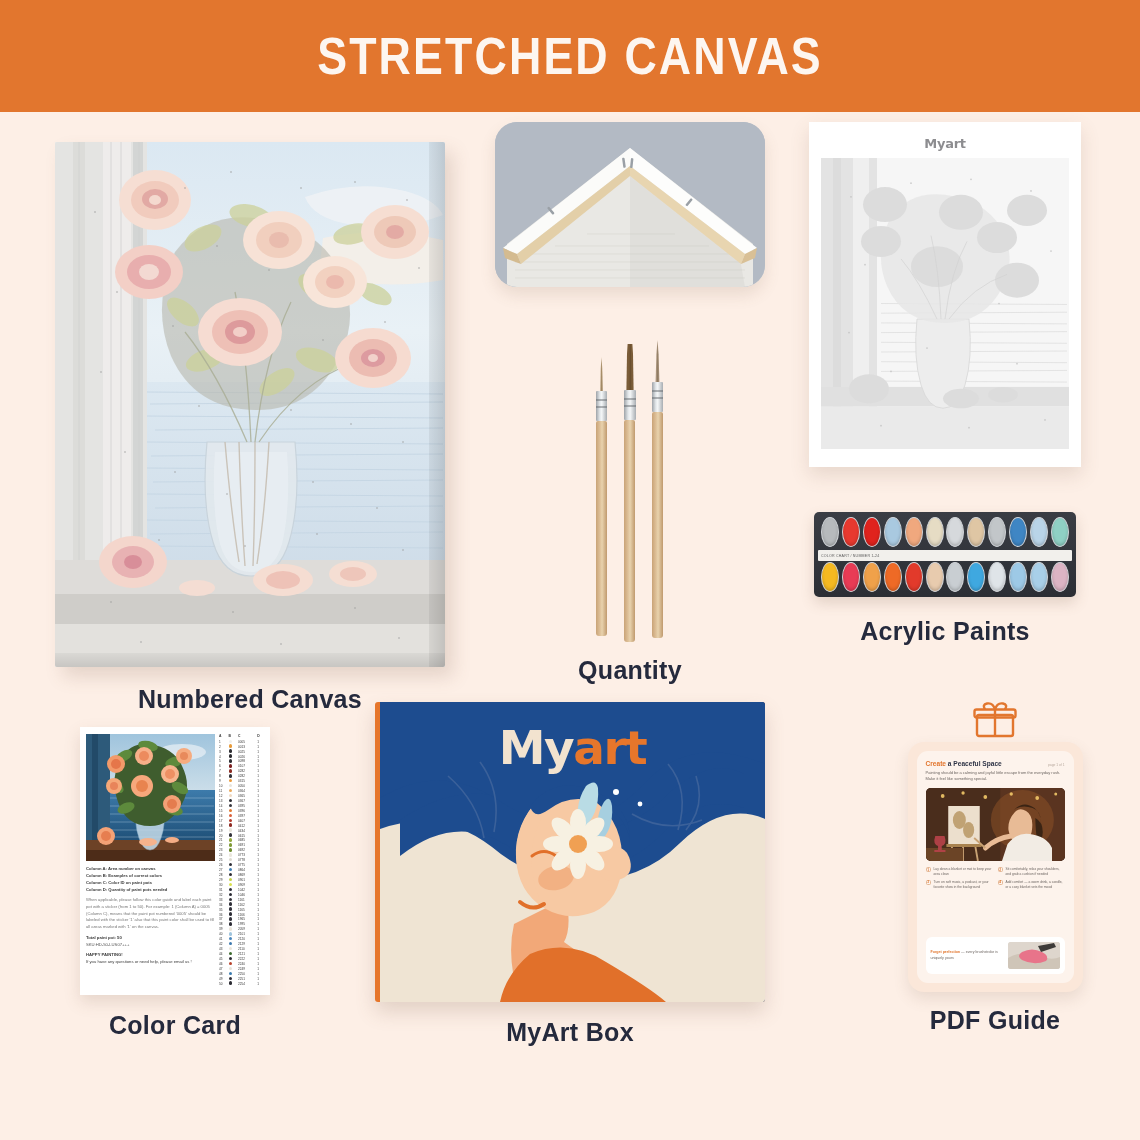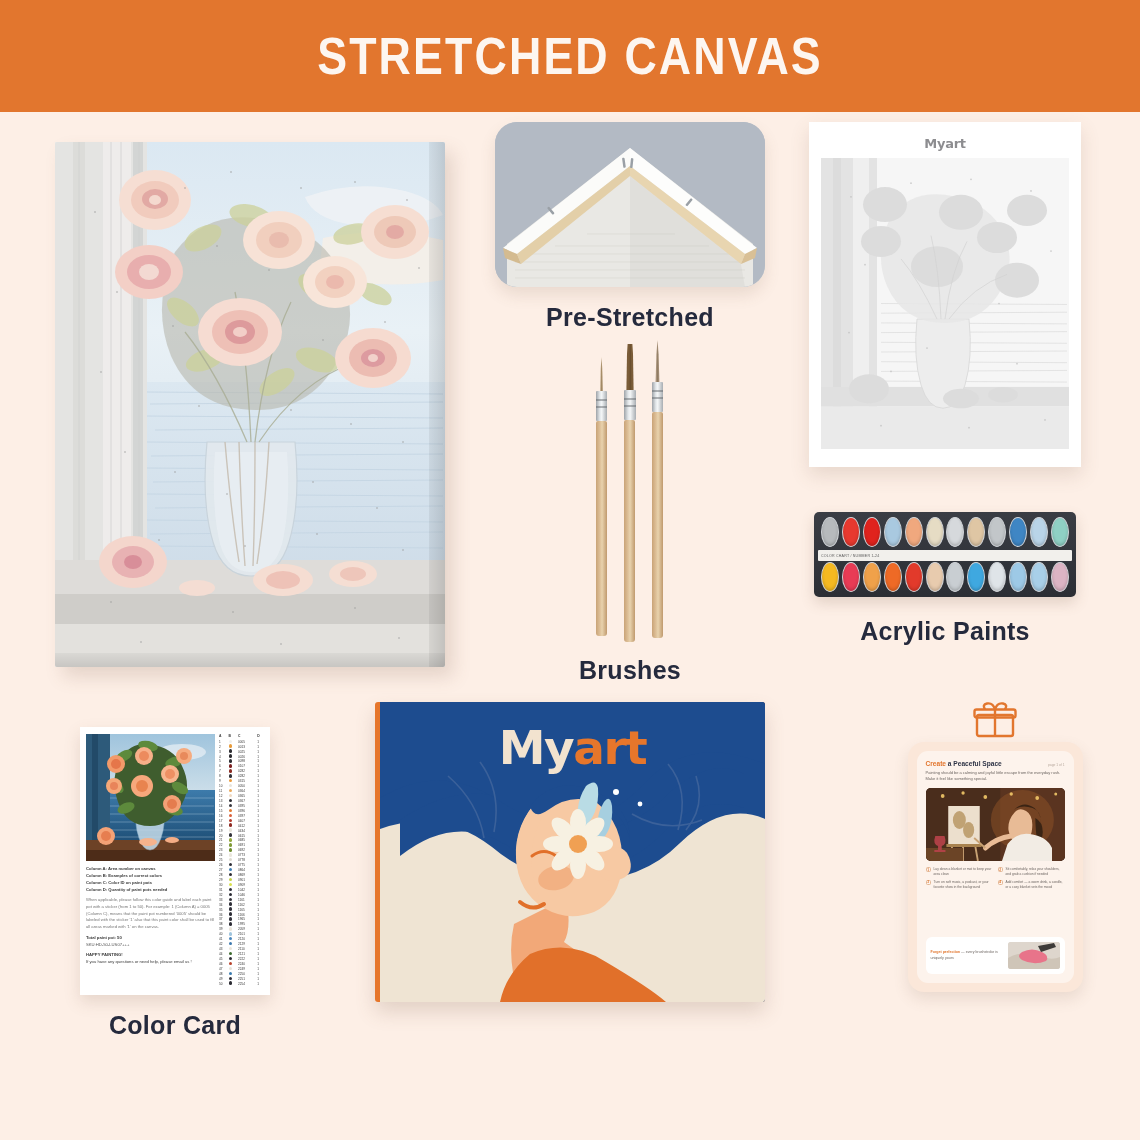--- a/index.html
+++ b/index.html
@@ -410,20 +410,21 @@
             <circle cx="178" cy="470" r="1"></circle>
             <circle cx="300" cy="466" r="1"></circle>
           <circle cx="86" cy="500" r="1"></circle>
             <circle cx="226" cy="502" r="1"></circle>
             <circle cx="344" cy="496" r="1"></circle>
         </g>
       </svg>
       <div class="canvas-edge"></div>
       <div class="canvas-edge-b"></div>
     </div>
+    <div class="item-label">Numbered Canvas</div>
   </div>
 
   <div class="cell" id="cell-stretch">
     <div class="photo-stretch">
       <svg viewBox="0 0 270 165" width="270" height="165">
         <rect width="270" height="165" fill="#b3bac4"></rect>
 
         <polygon points="135,26 258,122 258,165 12,165 12,122" fill="#e9e8e4"></polygon>
         <polygon points="135,26 258,122 258,165 12,165 12,122" fill="none"></polygon>
 
@@ -447,21 +448,20 @@
         <g fill="#9aa0a6">
           <rect x="127" y="36" width="2.5" height="10" rx="1" transform="rotate(-8 127 36)"></rect>
           <rect x="136" y="36" width="2.5" height="10" rx="1" transform="rotate(6 136 36)"></rect>
           <rect x="52" y="86" width="2.5" height="9" rx="1" transform="rotate(-40 52 86)"></rect>
           <rect x="196" y="76" width="2.5" height="9" rx="1" transform="rotate(40 196 76)"></rect>
         </g>
 
         <polygon points="135,54 246,142 250,165 135,165" fill="#000" opacity="0.035"></polygon>
       </svg>
     </div>
-    <div class="item-label">Pre-Stretched</div>
   </div>
 
   <div class="cell" id="cell-ref">
     <div class="ref-paper">
       <div class="ref-logo">Myart</div>
       <div class="ref-art">
         <svg viewBox="0 0 248 300" preserveAspectRatio="none" width="100%" height="100%">
           <rect width="248" height="300" fill="#f6f6f6"></rect>
           <rect x="0" y="0" width="56" height="268" fill="#e3e3e3"></rect>
           <rect x="12" y="0" width="8" height="268" fill="#dcdcdc"></rect>
@@ -540,21 +540,21 @@
       </div>
       <div class="brush" style="left:172px; bottom:4px;">
         <div class="handle" style="height:226px;"></div>
         <div class="ferrule" style="bottom:226px;"></div>
         <svg class="bristle" width="11" height="42" viewBox="0 0 11 42" style="bottom:256px;">
           <path d="M3.6,42 L7.4,42 L6.6,14 L5.5,0 L4.4,14 Z" fill="#a8927a"></path>
           <path d="M5.0,42 L6.4,42 L6.1,14 L5.5,2 Z" fill="#7d6a52" opacity="0.6"></path>
         </svg>
       </div>
     </div>
-    <div class="item-label">Brushes</div>
+    <div class="item-label">Quantity</div>
   </div>
 
   <div class="cell" id="cell-color">
     <div class="color-card">
       <div class="cc-left">
         <div class="cc-photo">
           <svg viewBox="0 0 129 127" preserveAspectRatio="none" width="100%" height="100%">
             <defs>
               <linearGradient id="ccSky" x1="0" y1="0" x2="0" y2="1">
                 <stop offset="0%" stop-color="#9fc4dd"></stop>
@@ -1035,20 +1035,21 @@
                 <ellipse cx="-15" cy="-15" rx="8" ry="14" transform="rotate(-45 -15 -15)"></ellipse>
             </g>
             <circle cx="0" cy="0" r="9" fill="#f0a053"></circle>
           </g>
         </svg>
         <div class="box-logo">
           <div class="logo-main"><span class="logo-my">My</span><span class="logo-art">art</span></div>
         </div>
       </div>
     </div>
+    <div class="item-label">MyArt Box</div>
   </div>
 
   <div class="cell" id="cell-pdf">
     <div class="gift-icon">
       <svg width="44" height="36" viewBox="0 0 44 36">
         <rect x="4" y="13" width="36" height="21" rx="2" fill="none" stroke="#e2762e" stroke-width="2.4"></rect>
         <rect x="1.5" y="7.5" width="41" height="8" rx="2" fill="none" stroke="#e2762e" stroke-width="2.4"></rect>
         <line x1="22" y1="8" x2="22" y2="34" stroke="#e2762e" stroke-width="2.4"></line>
         <path d="M22,7.5 q-2,-7 -8,-6 q-5,1 -2,6" fill="none" stroke="#e2762e" stroke-width="2.4"></path>
         <path d="M22,7.5 q2,-7 8,-6 q5,1 2,6" fill="none" stroke="#e2762e" stroke-width="2.4"></path>
@@ -1123,15 +1124,16 @@
             <svg viewBox="0 0 52 27" preserveAspectRatio="none" width="100%" height="100%">
               <rect width="52" height="27" fill="#ded6cd"></rect>
               <path d="M0,16 q14,-8 30,-2 q14,5 22,1 l0,12 L0,27 Z" fill="#cfc5b8"></path>
               <path d="M14,10 q10,-5 20,0 q8,4 4,9 q-12,5 -24,-1 q-6,-4 0,-8 z" fill="#e8748a"></path>
               <path d="M30,4 l16,-3 l2,4 l-15,5 z" fill="#3d3a38"></path>
             </svg>
           </div>
         </div>
       </div>
     </div>
+    <div class="item-label">PDF Guide</div>
   </div>
 
 </div>
 
 </body></html>

